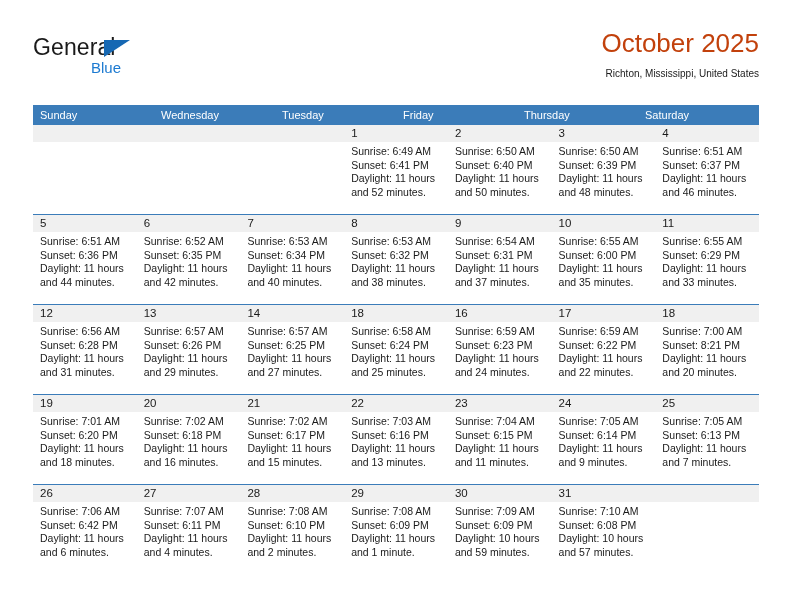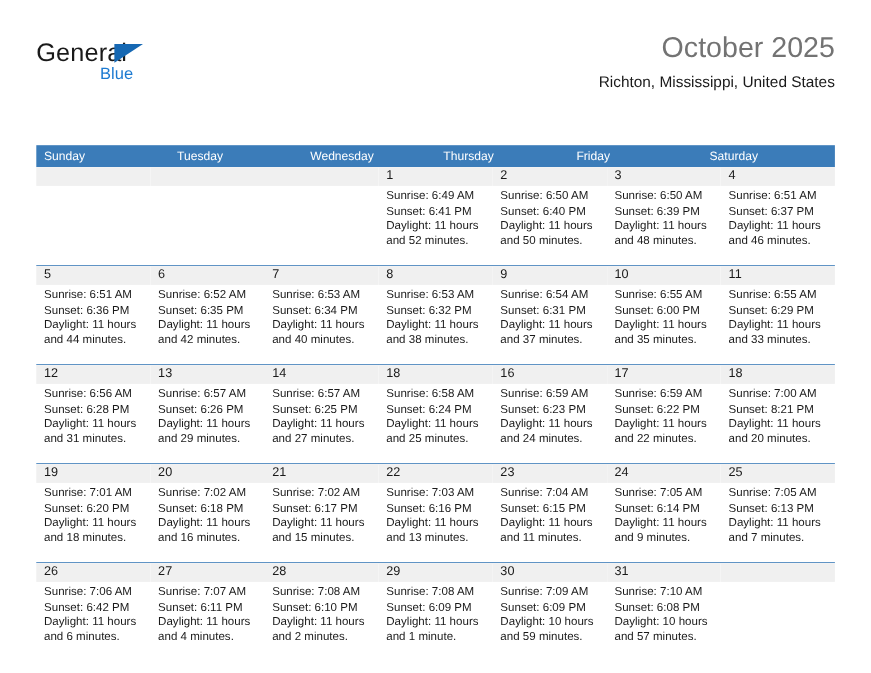--- a/index.html
+++ b/index.html
@@ -63,44 +63,43 @@
     line-height: 26px;
   }
   .title-wrap {
     position: absolute;
     right: 0;
     top: 0;
     text-align: right;
   }
   .cal-title {
     font-size: 26px;
-    color: #737373;
+    color: #c2410c;
     line-height: 34px;
     white-space: nowrap;
   }
   .cal-subtitle {
-    font-size: 14px;
+    font-size: 10px;
     color: #1a1a1a;
     line-height: 20px;
     margin-top: 4px;
     white-space: nowrap;
   }
 
   
   .calendar {
     position: absolute;
     left: 33px;
     top: 105px;
     width: 726px;
   }
   .weekdays {
     display: flex;
     background: #3b7cb9;
     height: 20px;
-    margin-top: 27px;
   }
   .weekday {
     flex: 1 1 0;
     color: #ffffff;
     font-size: 11px;
     line-height: 20px;
     padding-left: 7px;
     box-sizing: border-box;
     white-space: nowrap;
   }
@@ -158,24 +157,24 @@
     <div class="title-wrap">
       <div class="cal-title">October 2025</div>
       <div class="cal-subtitle">Richton, Mississippi, United States</div>
     </div>
 
   </div>
 
   <div class="calendar">
     <div class="weekdays">
         <div class="weekday">Sunday</div>
+        <div class="weekday">Wednesday</div>
         <div class="weekday">Tuesday</div>
-        <div class="weekday">Wednesday</div>
+        <div class="weekday">Friday</div>
         <div class="weekday">Thursday</div>
-        <div class="weekday">Friday</div>
         <div class="weekday">Saturday</div>
       </div>
     <div class="weeks">
         <div class="week first">
           <div class="day empty">
             <div class="day-num-band">
               <div class="day-num"></div>
             </div>
             <div class="day-body"></div>
           </div>

